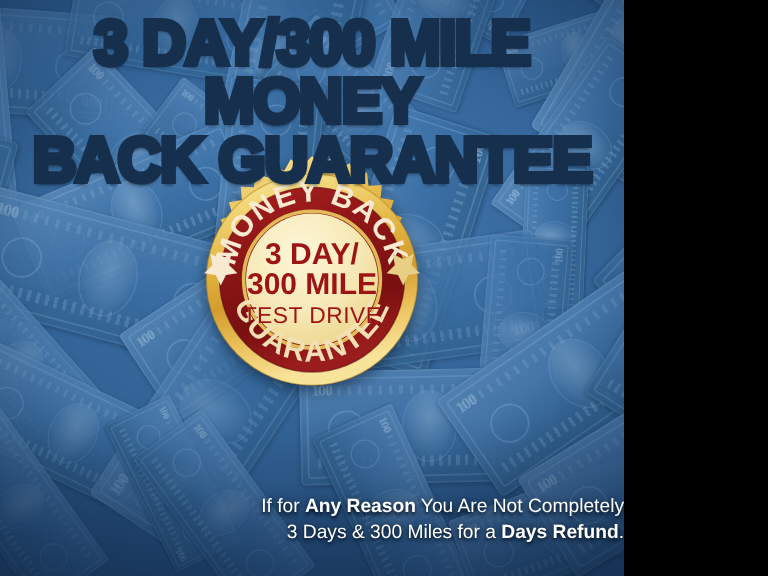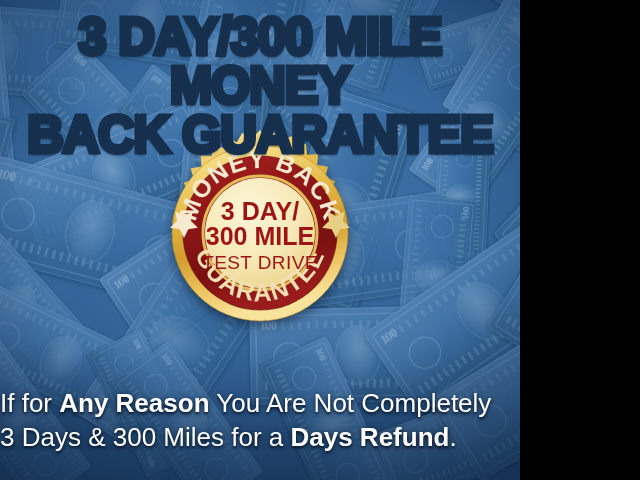--- a/index.html
+++ b/index.html
@@ -191,25 +191,25 @@
     filter: drop-shadow(0 4px 6px rgba(4,16,34,0.55));
   }
   .seal svg { display: block; width: 100%; height: 100%; }
 
   
   .subcopy {
     position: absolute;
     left: 0;
     bottom: 26px;
     width: 100%;
-    text-align: left;
+    text-align: right;
     z-index: 6;
     color: #ffffff;
     font-family: "Liberation Sans", sans-serif;
-    font-size: 26px;
+    font-size: 16px;
     line-height: 1.28;
     text-shadow:
       0 2px 3px rgba(3,14,30,0.85),
       0 0 6px rgba(6,20,40,0.55);
   }
   .subcopy .ln { display: block; white-space: nowrap; }
   .subcopy b { font-weight: bold; }
 </style>
 </head>
 <body>

